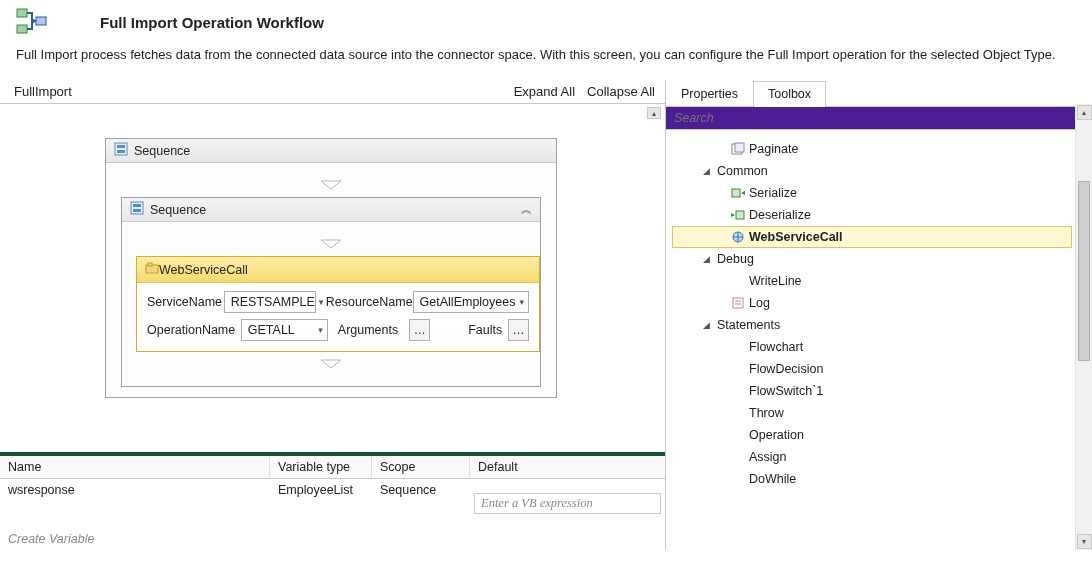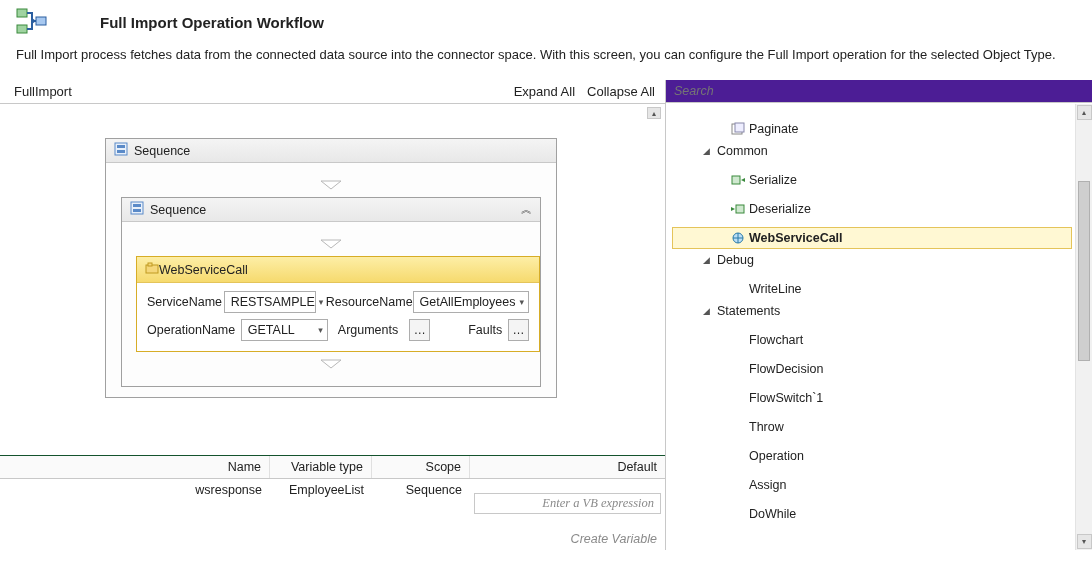--- a/index.html
+++ b/index.html
@@ -140,22 +140,21 @@
     width: 22px;
     display: flex;
     align-items: center;
     justify-content: center;
     font-size: 12px;
     margin-left: 6px;
   }
   .faults-lbl { font-size: 12.5px; margin-left: 38px; }
 
   .vars-grid {
-    border-top: 1px solid #14532d;
-    text-align: right;
+    border-top: 4px solid #14532d;
   }
   .vars-head {
     display: flex;
     background: #fafafa;
     border-bottom: 1px solid #c8c8c8;
     font-size: 12.5px;
   }
   .vars-head > div {
     padding: 4px 8px;
     border-right: 1px solid #e0e0e0;
@@ -228,21 +227,21 @@
     align-items: center;
     padding: 3px 6px;
     border: 1px solid transparent;
   }
   .tree-item.selected {
     background: #fff8d3;
     border: 1px solid #e4c45a;
     font-weight: 700;
   }
   .tree-indent-1 { padding-left: 30px; }
-  .tree-indent-2 { padding-left: 58px; margin-top: 7px; }
+  .tree-indent-2 { padding-left: 58px; }
   .tree-arrow {
     font-size: 9px;
     color: #555;
     width: 14px;
   }
   .tree-label {}
   .ti-icon { width: 18px; display:flex; align-items:center; }
 
   .side-scroll {
     position: absolute;
@@ -403,20 +402,24 @@
         <div class="vc-name">wsresponse</div>
         <div class="vc-type">EmployeeList</div>
         <div class="vc-scope">Sequence</div>
         <div class="default-ph">Enter a VB expression</div>
       </div>
       <div class="create-var">Create Variable</div>
     </div>
   </div>
 
   <div class="side-col">
+    <div class="tabs-row">
+      <div class="tab">Properties</div>
+      <div class="tab sel">Toolbox</div>
+    </div>
     <div class="search-row">
       <input class="search-input" placeholder="Search" style="">
     </div>
 
     <div class="tool-tree" style="padding-right:20px;">
       <div class="tree-item tree-indent-2">
         <span class="ti-icon">
             <svg width="14" height="14">
               <rect x="1" y="2" width="10" height="10" fill="#fff" stroke="#888"></rect>
               <rect x="4" y="1" width="9" height="9" fill="#eef" stroke="#88a"></rect>
@@ -456,20 +459,29 @@
         <span class="tree-label">WebServiceCall</span>
       </div>
       <div class="tree-item tree-indent-1">
         <span class="tree-arrow">◢</span>
         <span class="tree-label">Debug</span>
       </div>
       <div class="tree-item tree-indent-2">
         <span class="ti-icon"></span>
         <span class="tree-label">WriteLine</span>
       </div>
+      <div class="tree-item tree-indent-2">
+        <span class="ti-icon">
+            <svg width="14" height="14">
+              <rect x="2" y="2" width="10" height="10" fill="#fff" stroke="#c88"></rect>
+              <path d="M4 5 H10 M4 8 H10" stroke="#c88"></path>
+            </svg>
+          </span>
+        <span class="tree-label">Log</span>
+      </div>
       <div class="tree-item tree-indent-1">
         <span class="tree-arrow">◢</span>
         <span class="tree-label">Statements</span>
       </div>
       <div class="tree-item tree-indent-2">
         <span class="ti-icon"></span>
           <span class="tree-label">Flowchart</span>
       </div>
       <div class="tree-item tree-indent-2">
         <span class="ti-icon"></span>

